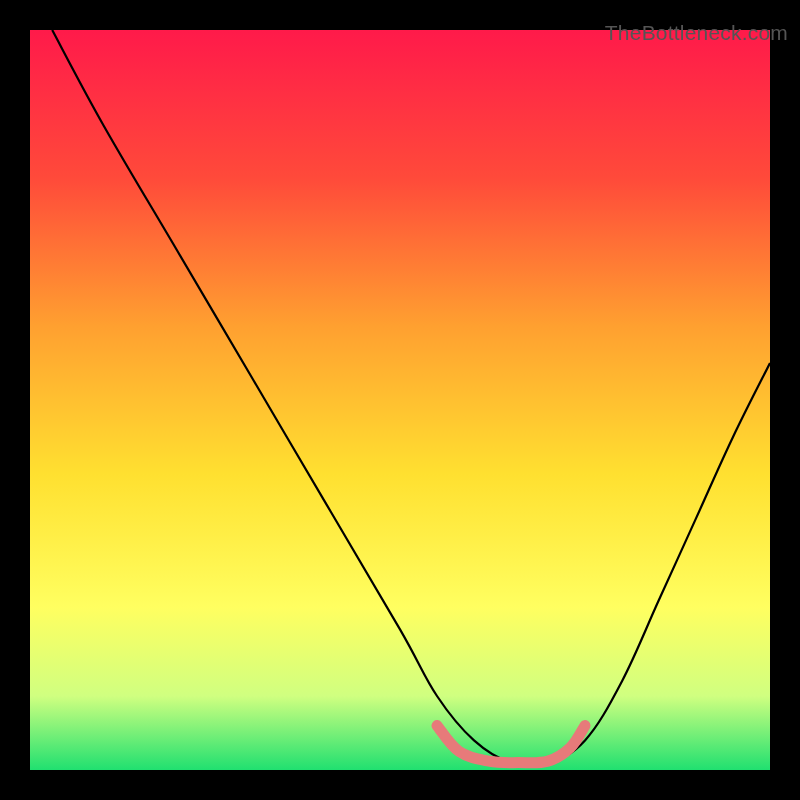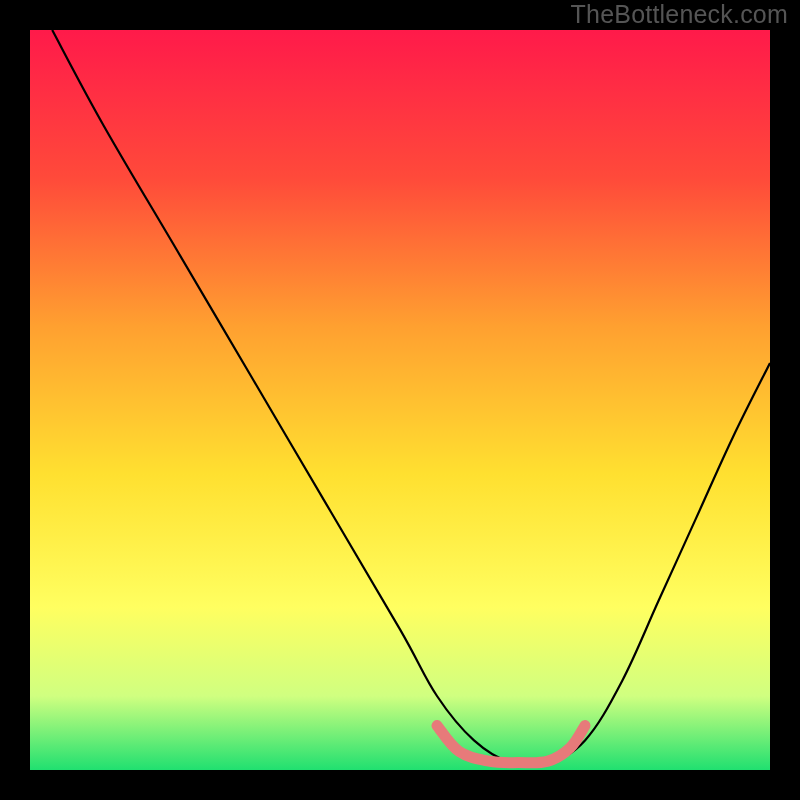--- a/index.html
+++ b/index.html
@@ -6,24 +6,24 @@
   body {
     width: 800px;
     height: 800px;
     background: #000;
     position: relative;
     font-family: Arial, sans-serif;
     overflow: hidden;
   }
   .watermark {
     position: absolute;
-    top: 0;
+    top: 21px;
     right: 12px;
     color: #555;
-    font-size: 25px;
+    font-size: 21px;
     font-weight: 500;
     z-index: 10;
     letter-spacing: 0.2px;
   }
   .plot-area {
     position: absolute;
     left: 30px;
     top: 30px;
     width: 740px;
     height: 740px;

